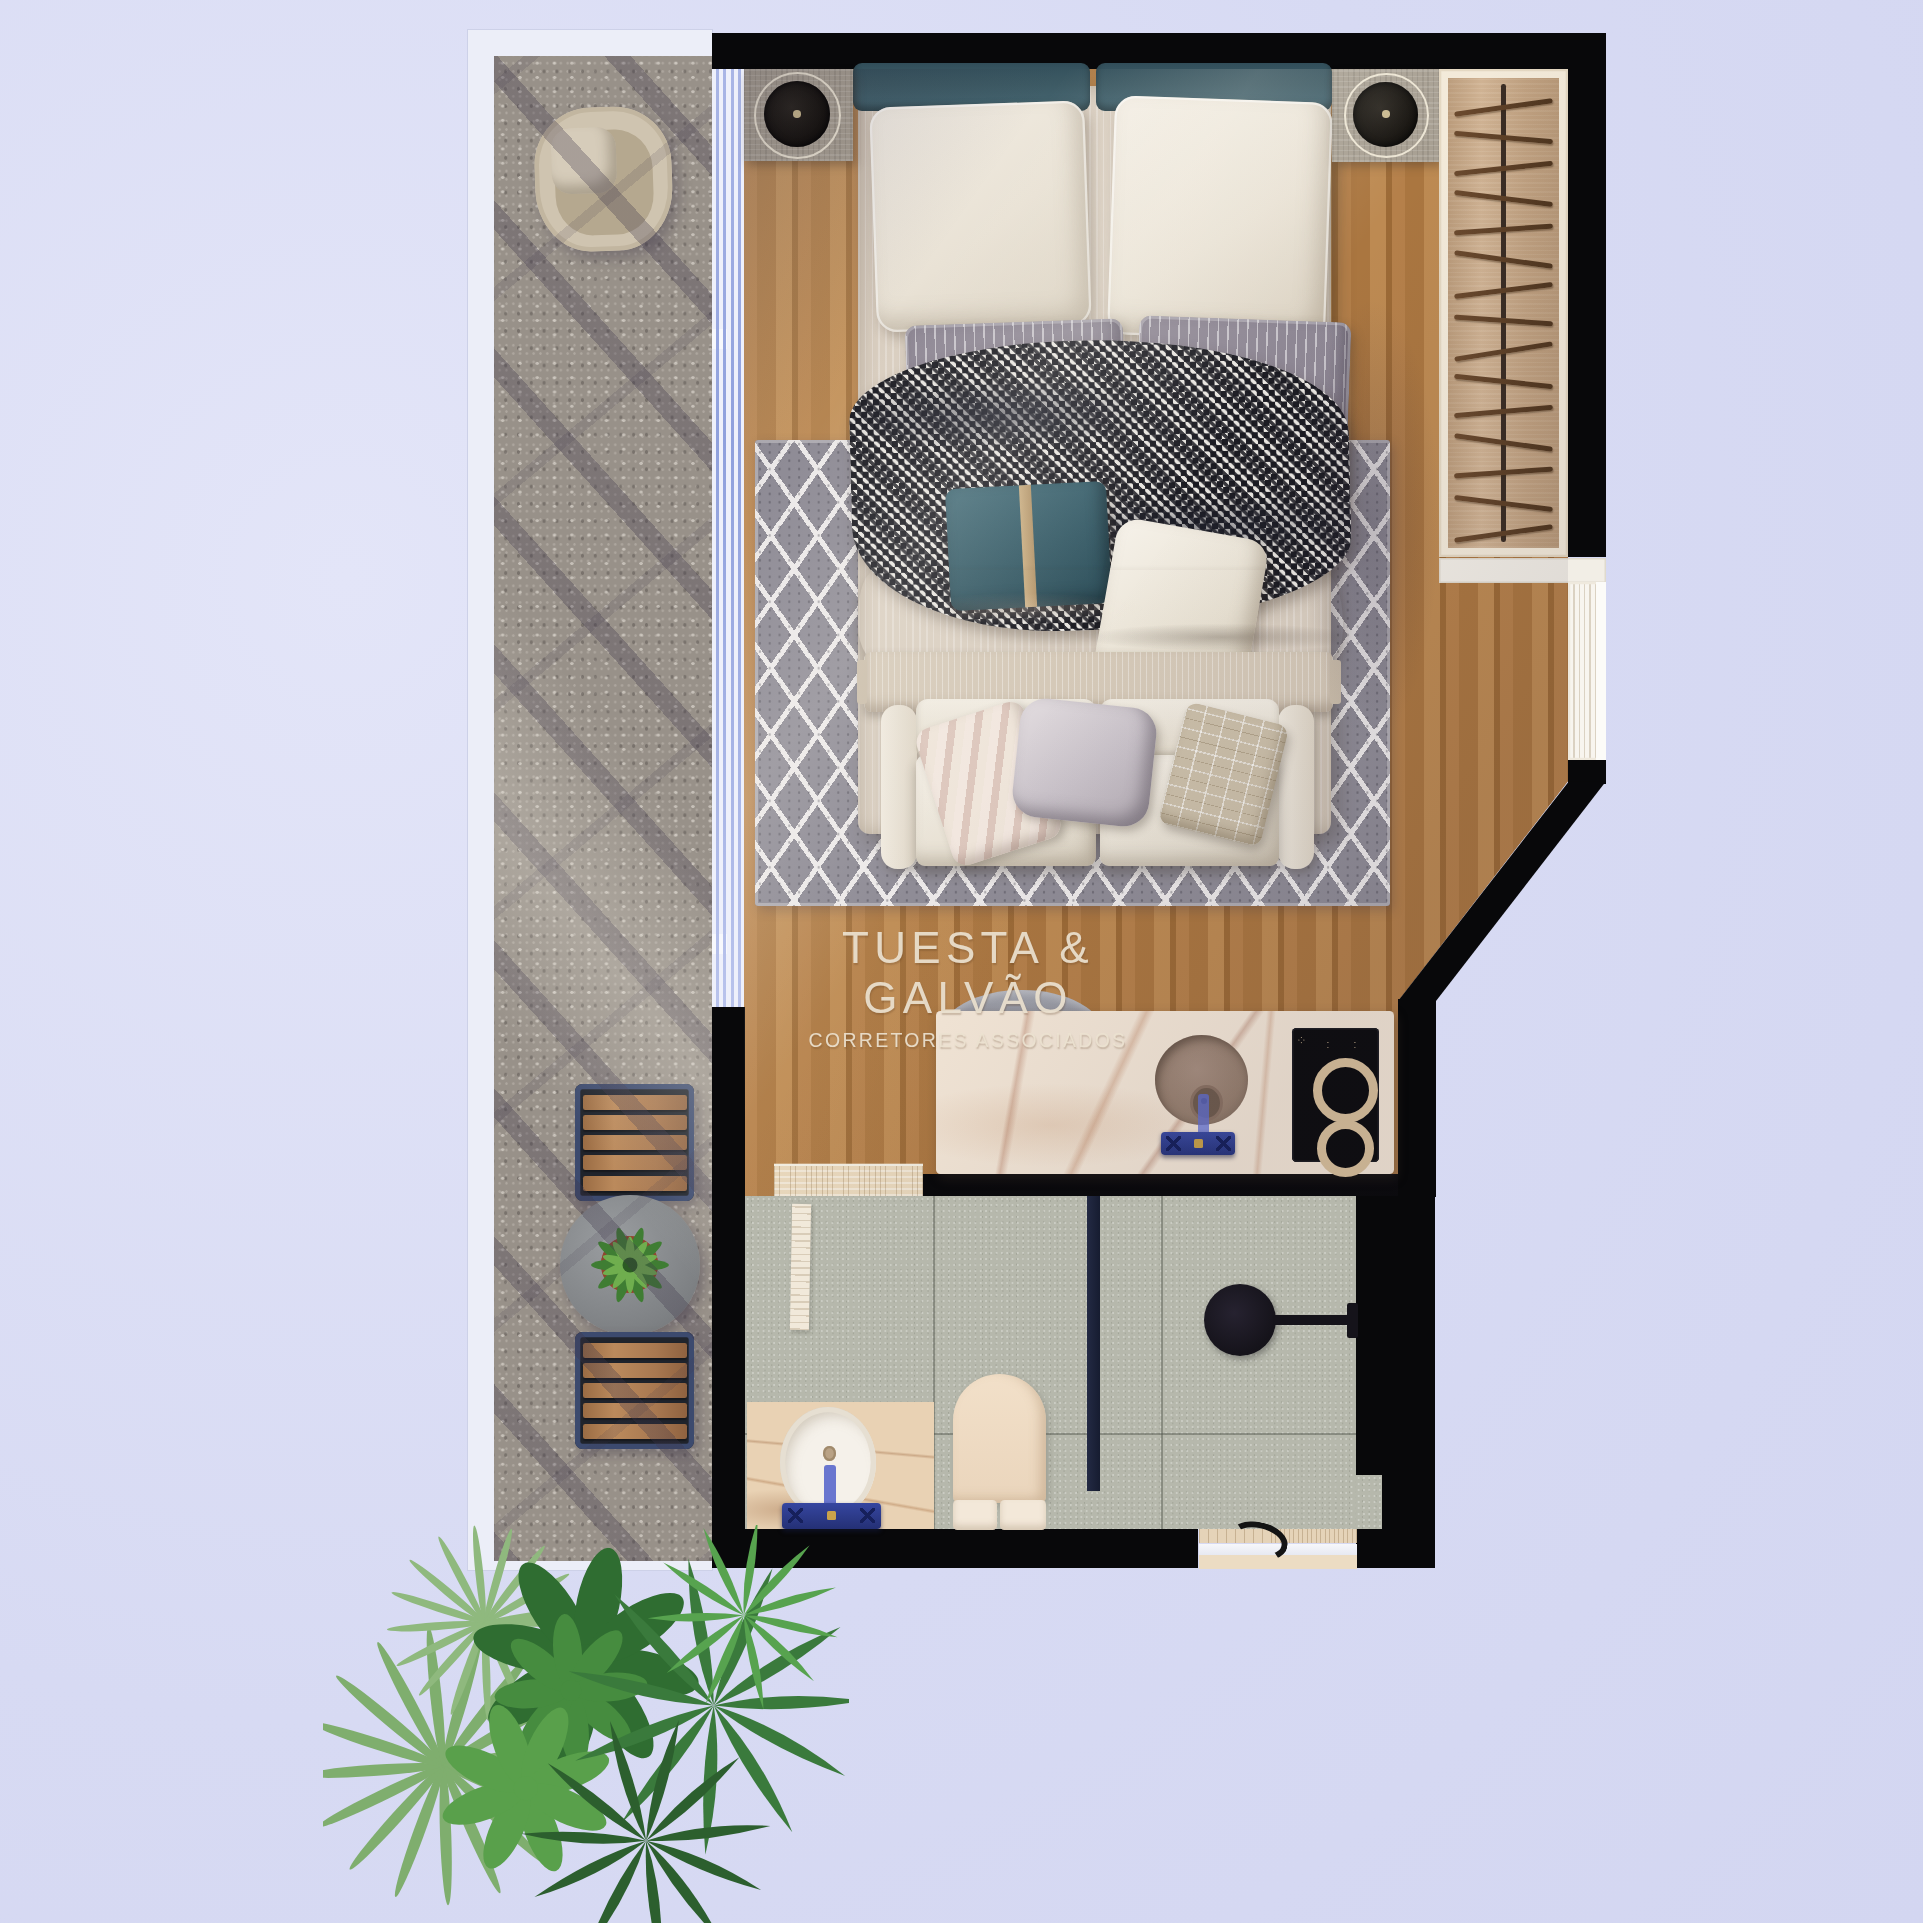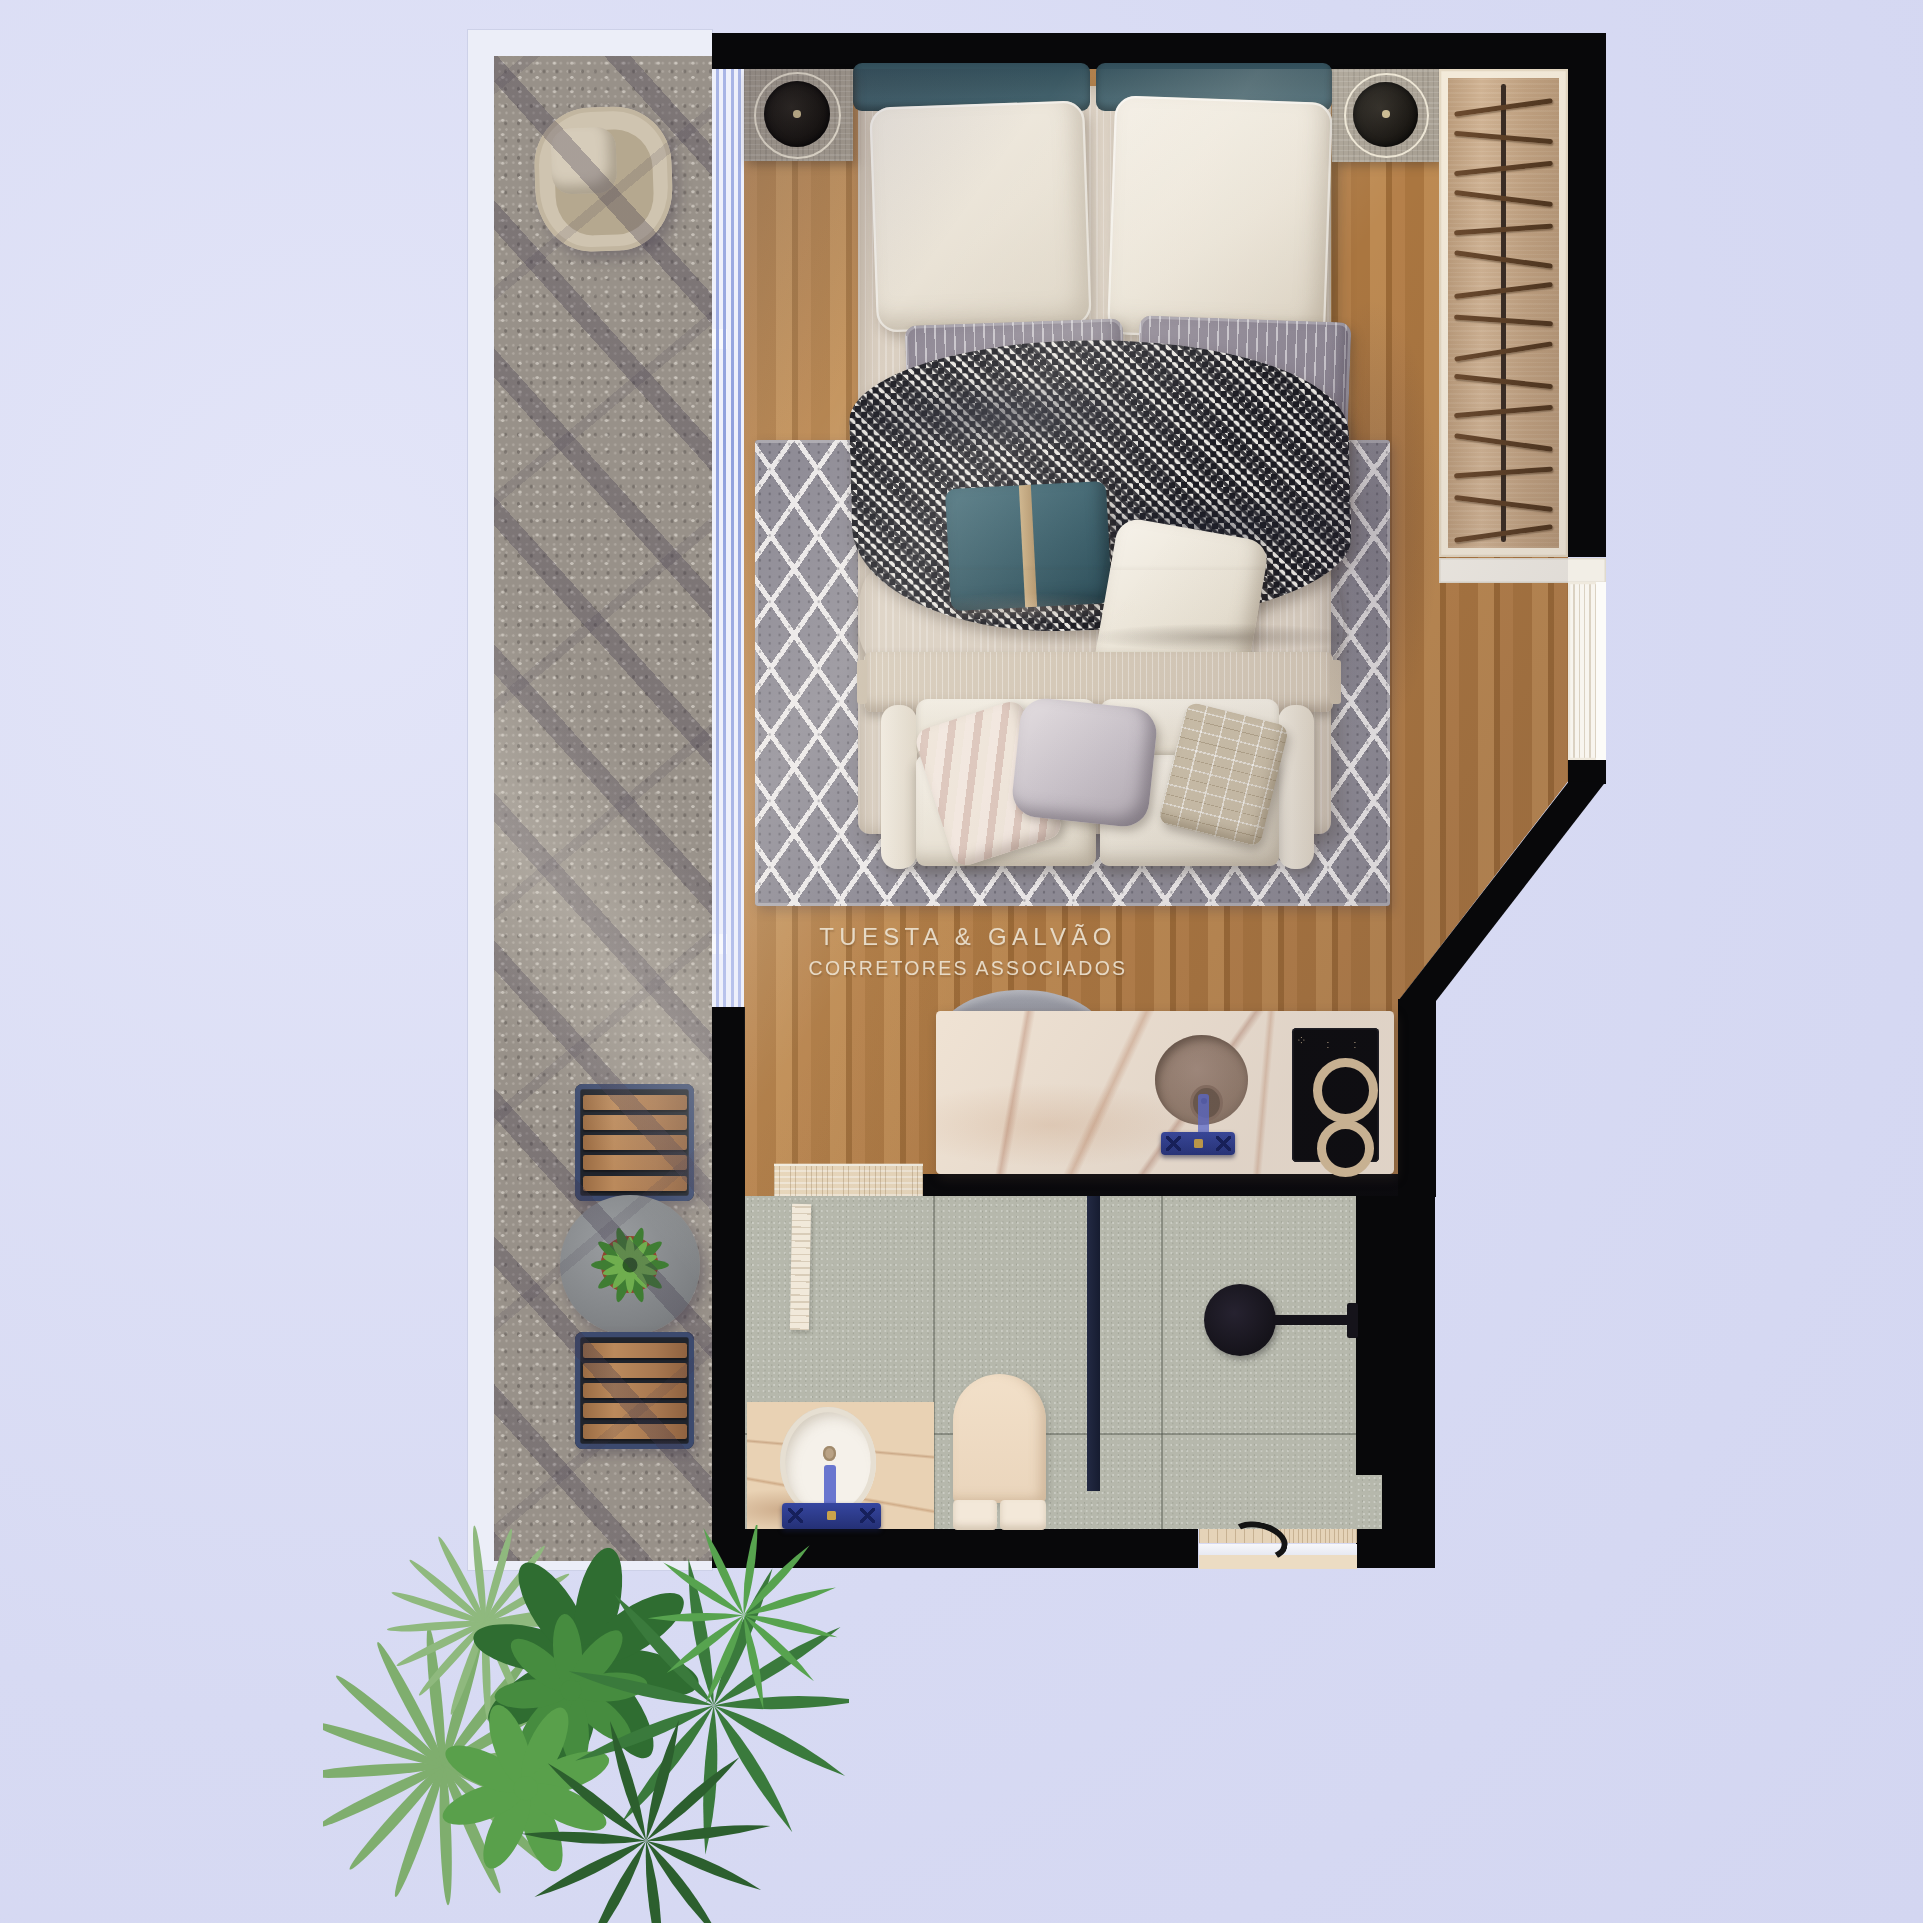--- a/index.html
+++ b/index.html
@@ -65,21 +65,21 @@
     background-image:
       radial-gradient(rgba(50,48,58,.35) 1.1px, transparent 1.5px),
       repeating-linear-gradient(55deg, rgba(238,236,236,0) 0 33px, #ece9e9 33px 38px),
       repeating-linear-gradient(-55deg, rgba(238,236,236,0) 0 33px, #ece9e9 33px 38px);
     background-size:9.8px 8.3px,auto,auto;
     box-shadow:inset 0 0 0 3px rgba(235,232,232,.35), 3px 4.5px 10.5px rgba(60,52,70,.25);}
 
   
   .watermark{left:780px;top:923px;width:376px;text-align:center;color:rgba(236,226,208,.92);
     text-shadow:0.8px 1.5px 1.5px rgba(90,60,30,.25);}
-  .wm1{font-size:24px;letter-spacing:5.3px;font-weight:400;}
+  .wm1{font-size:44px;letter-spacing:5.3px;font-weight:400;}
   .wm2{font-size:19.5px;letter-spacing:2.3px;margin-top:6px;font-weight:400;}
 
   
   .mattress{left:858px;top:86px;width:473px;height:748px;border-radius:12px;background:#d9cec0;
     background-image:repeating-linear-gradient(90deg, rgba(255,255,255,.25) 0 1.5px, rgba(0,0,0,0) 1.5px 6.8px);
     box-shadow:inset 0 0 19.5px rgba(120,104,86,.4), 7.5px 9px 16.5px rgba(60,50,40,.28);}
   .headboard{left:853px;top:63px;width:479px;height:48px;}
   .hb-cushion{position:absolute;top:0;height:48px;border-radius:9px;background:linear-gradient(180deg,#33505c,#3d5a64 45%,#466772);box-shadow:inset 0 -4.5px 7.5px rgba(0,0,0,.35);}
   .pillow{border-radius:21px;background:linear-gradient(145deg,#f4efe6,#e9e2d5 55%,#d9d0c0);
     box-shadow:inset 0 0 0 2.3px rgba(255,255,255,.5), inset -10.5px -12px 21px rgba(140,125,105,.35), 4.5px 6px 12px rgba(80,66,52,.3);}

